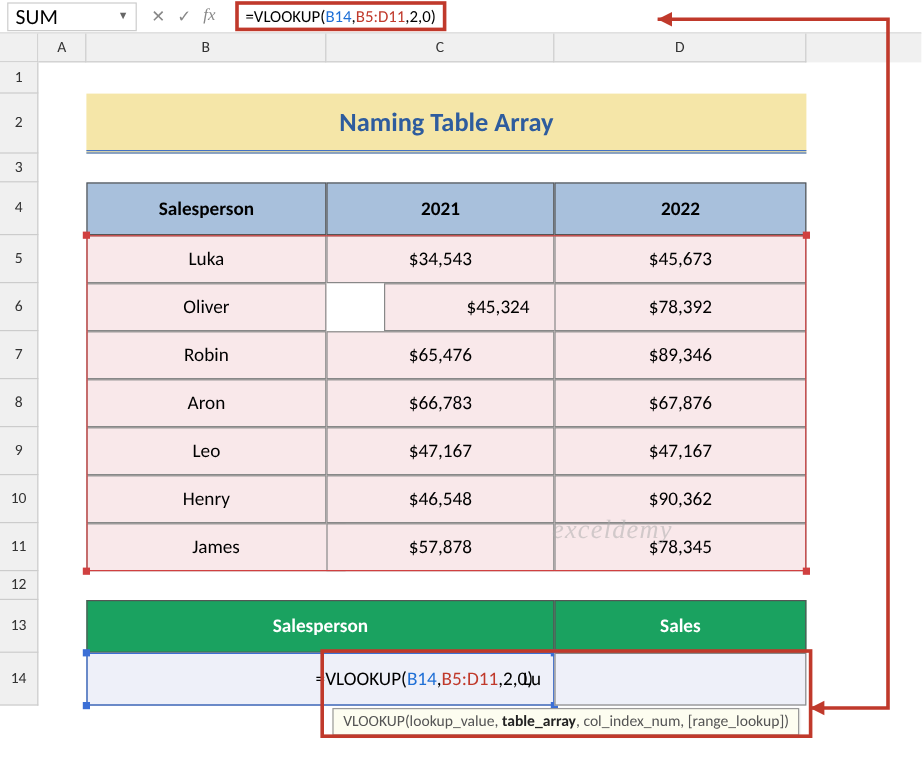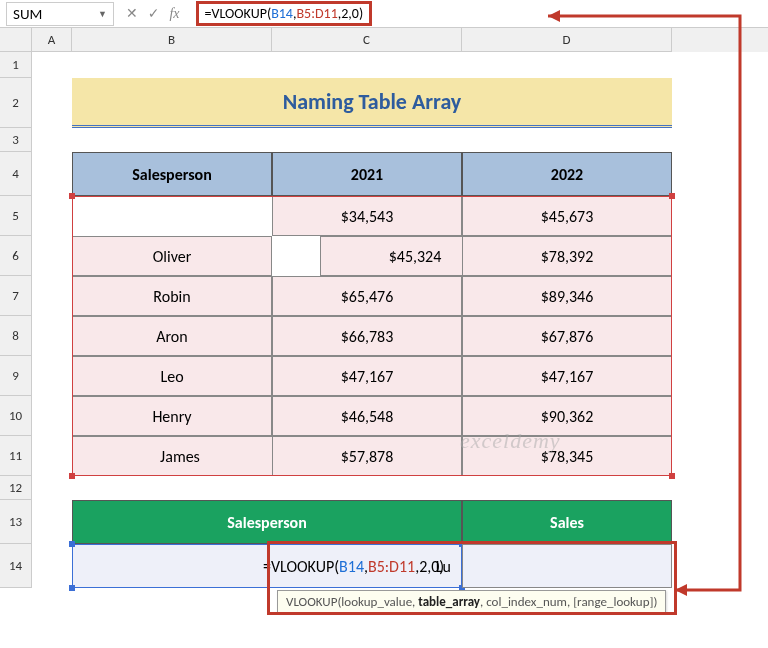--- a/index.html
+++ b/index.html
@@ -1,20 +1,20 @@
 <!DOCTYPE html>
 <html><head>
 <meta charset="utf-8">
 <style>
   * { box-sizing: border-box; margin: 0; padding: 0; }
   body { font-family: Calibri, Arial, sans-serif; font-size: 14px; background: #fff; width: 768px; height: 648px; overflow: hidden; position: relative; }
   
   .formula-bar { display: flex; align-items: center; height: 28px; border-bottom: 1px solid #ccc; background: #fff; }
   .name-box { width: 108px; height: 24px; border: 1px solid #ccc; display: flex; align-items: center; padding: 0 6px; margin: 0 2px 0 6px; background: #fff; }
-  .name-box span:first-child { flex: 1; font-size: 15px; }
+  .name-box span:first-child { flex: 1; font-size: 18px; }
   .nb-arrow { font-size: 9px; color: #666; }
   .fb-icons { display: flex; align-items: center; gap: 10px; padding: 0 10px; color: #888; }
   .fb-icons span { font-size: 14px; }
   .fx { font-style: italic; font-family: 'Times New Roman', serif; }
   .formula-input { flex: 1; height: 24px; display: flex; align-items: center; padding: 0 6px; font-size: 14px; font-family: Calibri, Arial; position: relative; }
   .formula-highlight-box { border: 3px solid #c0392b; padding: 1px 6px; display: inline-block; position: relative; }
   
   .sheet-area { display: flex; height: calc(100% - 28px); }
   .corner { width: 32px; height: 24px; background: #f0f0f0; border-right: 1px solid #ccc; border-bottom: 1px solid #ccc; flex-shrink: 0; }
   .col-headers { display: flex; height: 24px; background: #f0f0f0; }
@@ -98,20 +98,21 @@
         <div class="col-h" style="width: 40px;">A</div>
         <div class="col-h" style="width: 200px;">B</div>
         <div class="col-h" style="width: 190px;">C</div>
         <div class="col-h" style="width: 210px;">D</div>
       </div>
     <div class="grid" id="grid">
         <div class="title-banner" style="left: 40px; top: 26px; width: 600px; height: 50px;">Naming Table Array</div>
         <div class="cell th-blue" style="left: 40px; top: 100px; width: 200px; height: 44px;">Salesperson</div>
         <div class="cell th-blue" style="left: 240px; top: 100px; width: 190px; height: 44px;">2021</div>
         <div class="cell th-blue" style="left: 430px; top: 100px; width: 210px; height: 44px;">2022</div>
+        <div class="cell td-pink" style="left: 40px; top: 144px; width: 200px; height: 40px;">Luka</div>
         <div class="cell td-pink" style="left: 240px; top: 144px; width: 190px; height: 40px;">$34,543</div>
         <div class="cell td-pink" style="left: 430px; top: 144px; width: 210px; height: 40px;">$45,673</div>
         <div class="cell td-pink" style="left: 40px; top: 184px; width: 200px; height: 40px;">Oliver</div>
         <div class="cell td-pink" style="left: 240px; top: 184px; width: 190px; height: 40px; margin-left: 48px;">$45,324</div>
         <div class="cell td-pink" style="left: 430px; top: 184px; width: 210px; height: 40px;">$78,392</div>
         <div class="cell td-pink" style="left: 40px; top: 224px; width: 200px; height: 40px;">Robin</div>
         <div class="cell td-pink" style="left: 240px; top: 224px; width: 190px; height: 40px;">$65,476</div>
         <div class="cell td-pink" style="left: 430px; top: 224px; width: 210px; height: 40px;">$89,346</div>
         <div class="cell td-pink" style="left: 40px; top: 264px; width: 200px; height: 40px;">Aron</div>
         <div class="cell td-pink" style="left: 240px; top: 264px; width: 190px; height: 40px;">$66,783</div>

